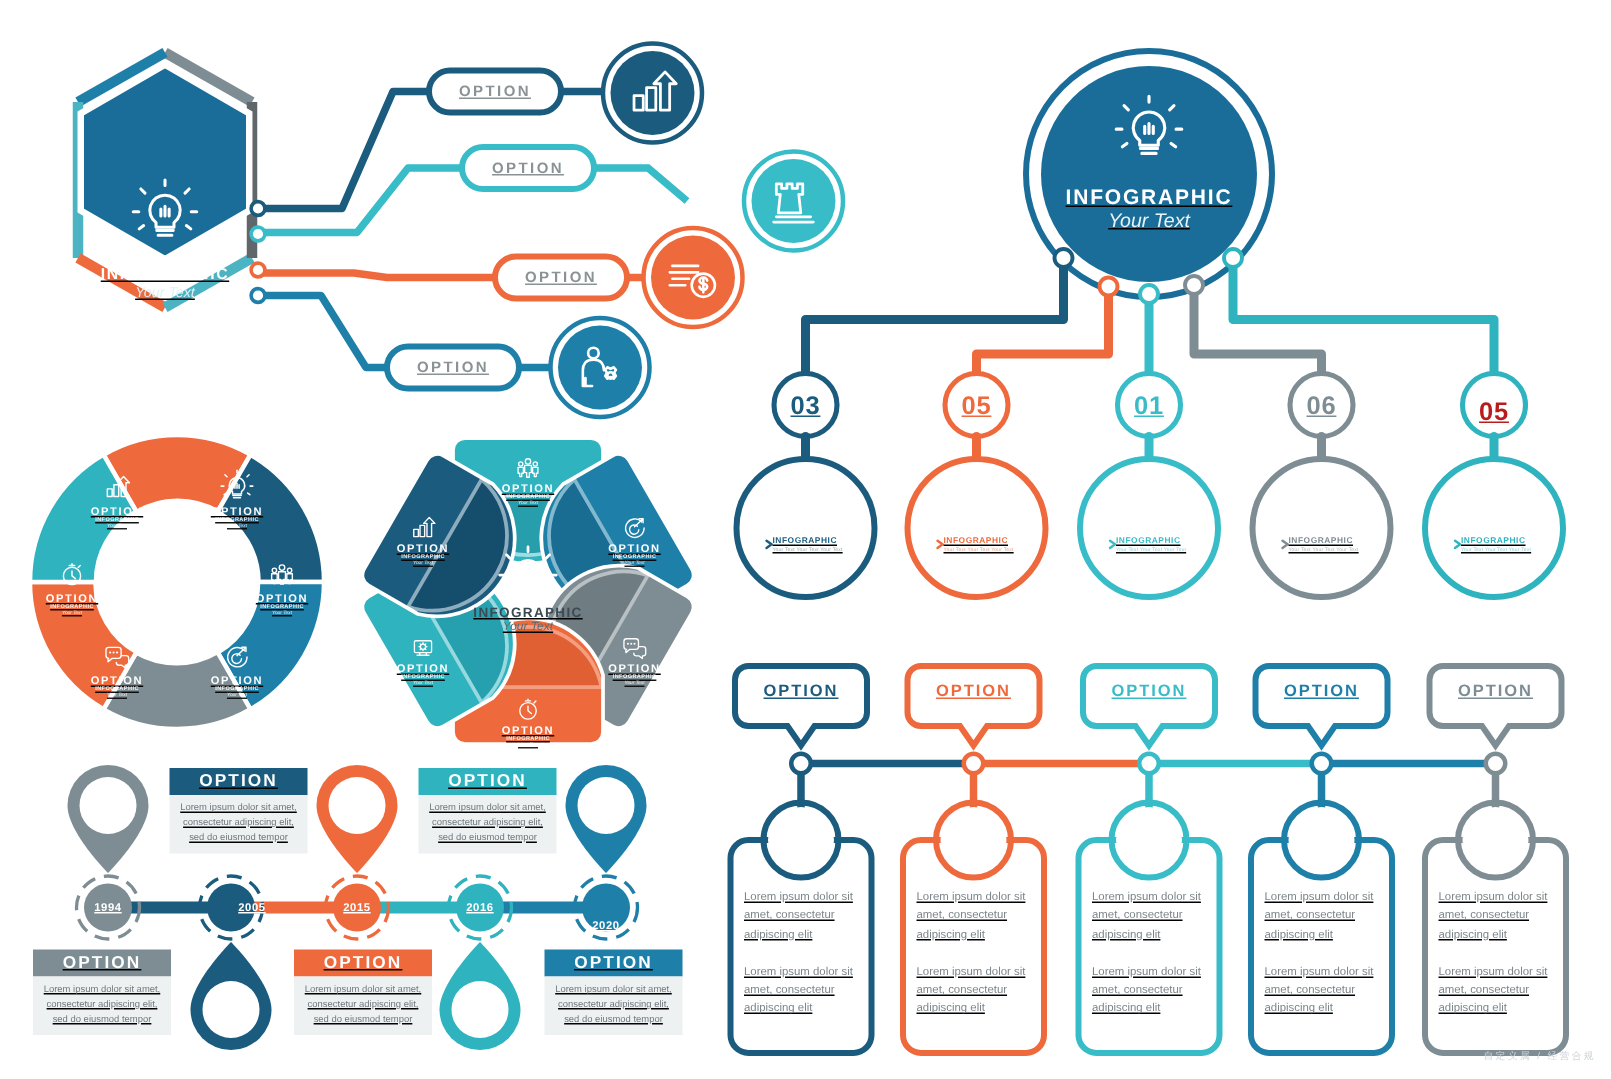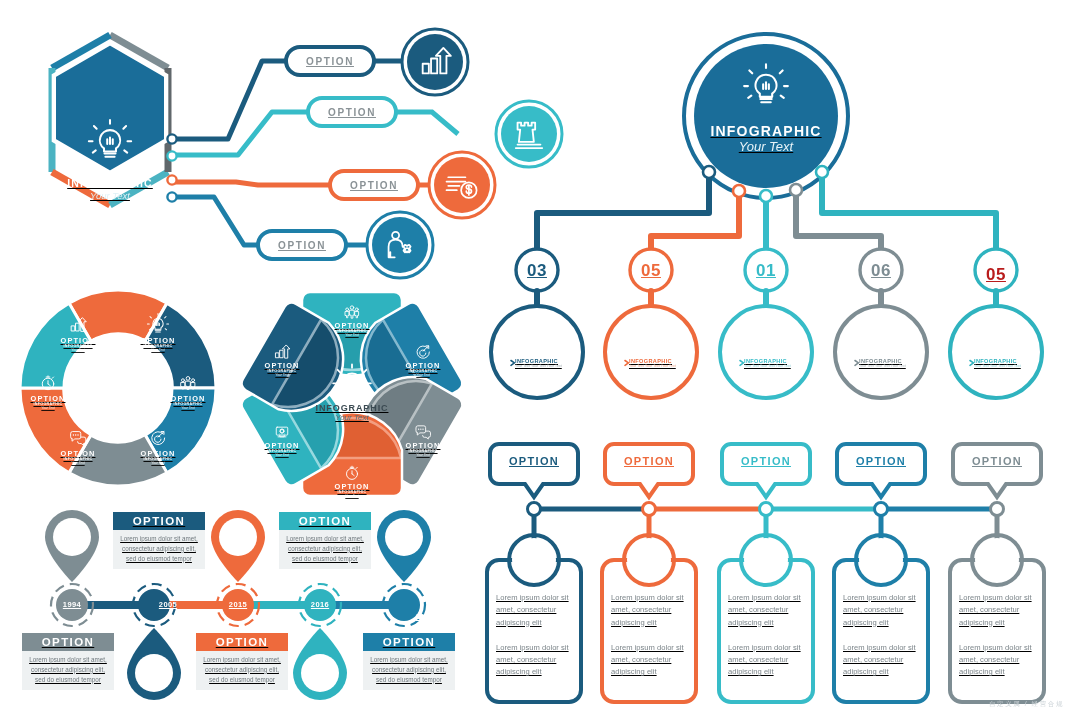--- a/index.html
+++ b/index.html
@@ -617,21 +617,21 @@
 
 <div class="abs ctr nosel" style="left:302px;top:403px;width:100px;">
   <div class="hexhub-title">INFOGRAPHIC</div>
   <div class="hexhub-sub">Your Text</div>
 </div>
 
 <div class="abs ctr tl-year nosel" style="left:42px;top:600px;width:60px;">1994</div>
 <div class="abs ctr tl-year nosel" style="left:138px;top:600px;width:60px;">2005</div>
 <div class="abs ctr tl-year nosel" style="left:208px;top:600px;width:60px;">2015</div>
 <div class="abs ctr tl-year nosel" style="left:290px;top:600px;width:60px;">2016</div>
-<div class="abs ctr tl-year nosel" style="left:374px;top:612px;width:60px;text-align:right;">2020</div>
+<div class="abs ctr tl-year nosel" style="left:374px;top:612px;width:60px;">2020</div>
 
 <div class="abs nosel" style="left:22px;top:633px;width:92px;">
   <div class="tl-opt ctr" style="background:#7e8d93;padding:3px 0;">OPTION</div>
   <div class="tl-body ctr" style="background:#eef1f2;padding:4px 5px 6px;">Lorem ipsum dolor sit amet, consectetur adipiscing elit, sed do eiusmod tempor</div>
 </div>
 <div class="abs nosel" style="left:113px;top:512px;width:92px;">
   <div class="tl-opt ctr" style="background:#1b5b7e;padding:3px 0;">OPTION</div>
   <div class="tl-body ctr" style="background:#eef1f2;padding:4px 5px 6px;">Lorem ipsum dolor sit amet, consectetur adipiscing elit, sed do eiusmod tempor</div>
 </div>
 <div class="abs nosel" style="left:196px;top:633px;width:92px;">

